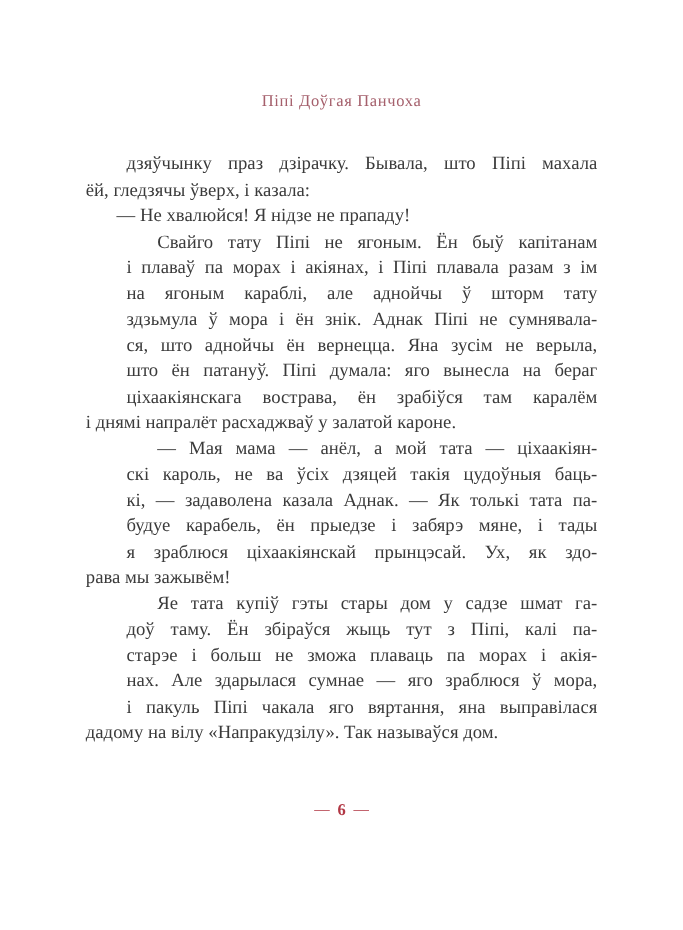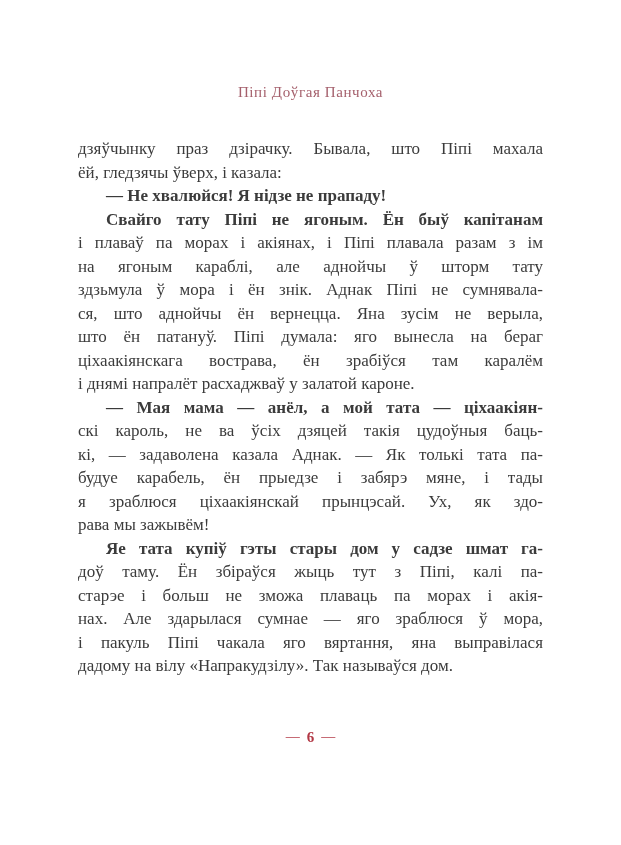--- a/index.html
+++ b/index.html
@@ -33,24 +33,24 @@
     font-size: 17px;
     line-height: 23.5px;
     color: var(--c-body, #3b3b3b);
   }
   .text-line {
     text-align: justify;
     white-space: normal;
   }
   .text-line.just {
     text-align-last: justify;
+    margin-left: 37px;
   }
   .text-line.indent {
     text-indent: 28px;
-    font-weight: bold;
   }
   .footer {
     position: absolute;
     top: 729px;
     left: 0;
     width: 621px;
     text-align: center;
     color: var(--c-footer, #b23845);
     font-size: 14px;
   }

